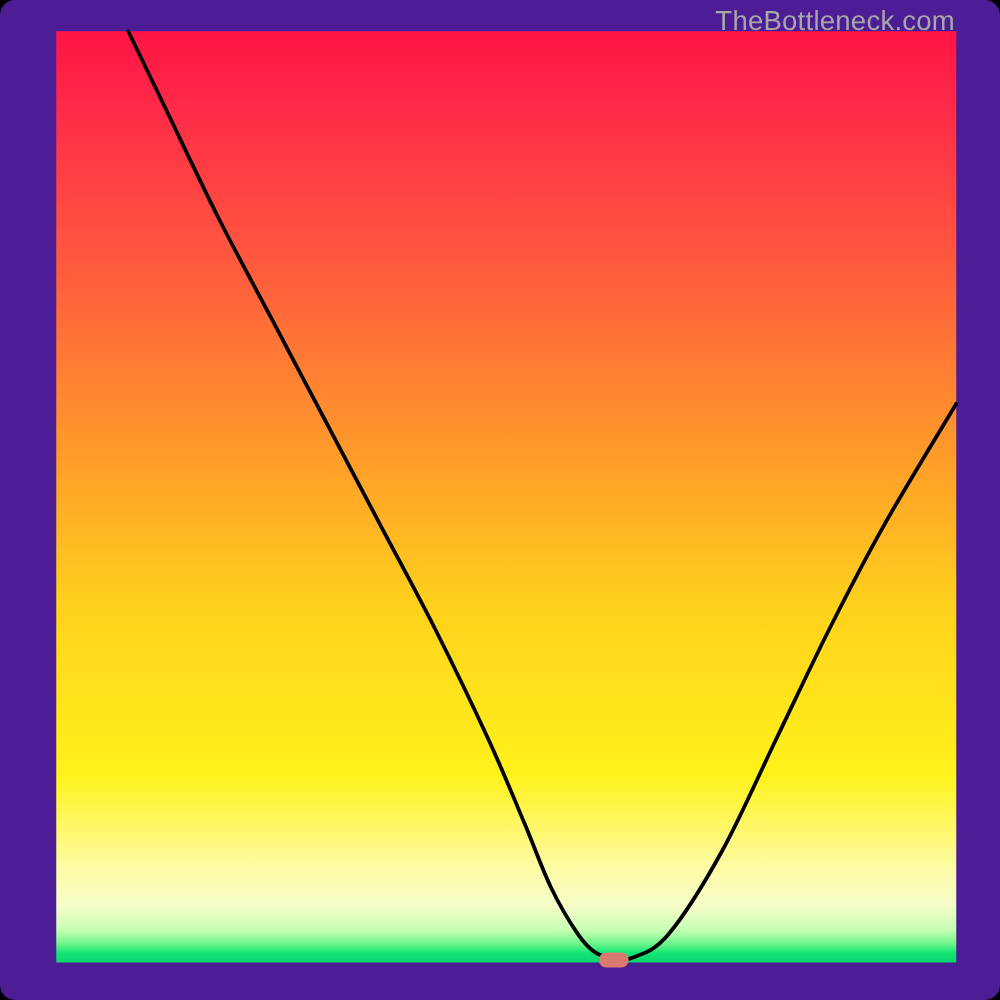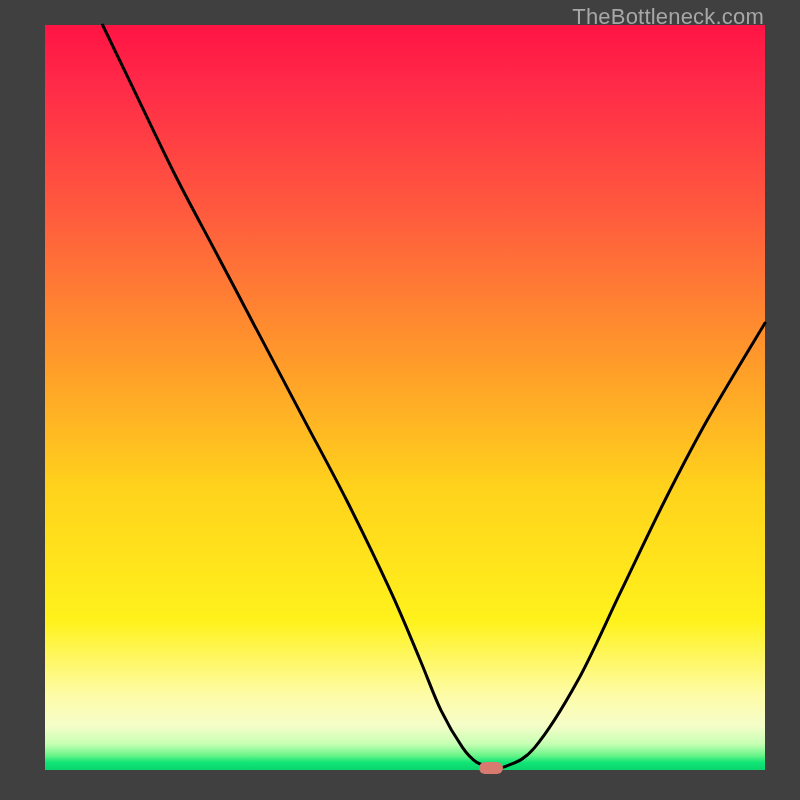--- a/index.html
+++ b/index.html
@@ -8,21 +8,22 @@
     width: 800px;
     height: 800px;
     background: #000;
     overflow: hidden;
     font-family: Arial, Helvetica, sans-serif;
   }
   .frame {
     position: relative;
     width: 800px;
     height: 800px;
-    background: #404040;
+    background: #4c1d95;
+    border-radius: 12px;
   }
   .plot-area {
     position: absolute;
     left: 45px;
     top: 25px;
     width: 720px;
     height: 745px;
     
     background: linear-gradient(
       to bottom,

